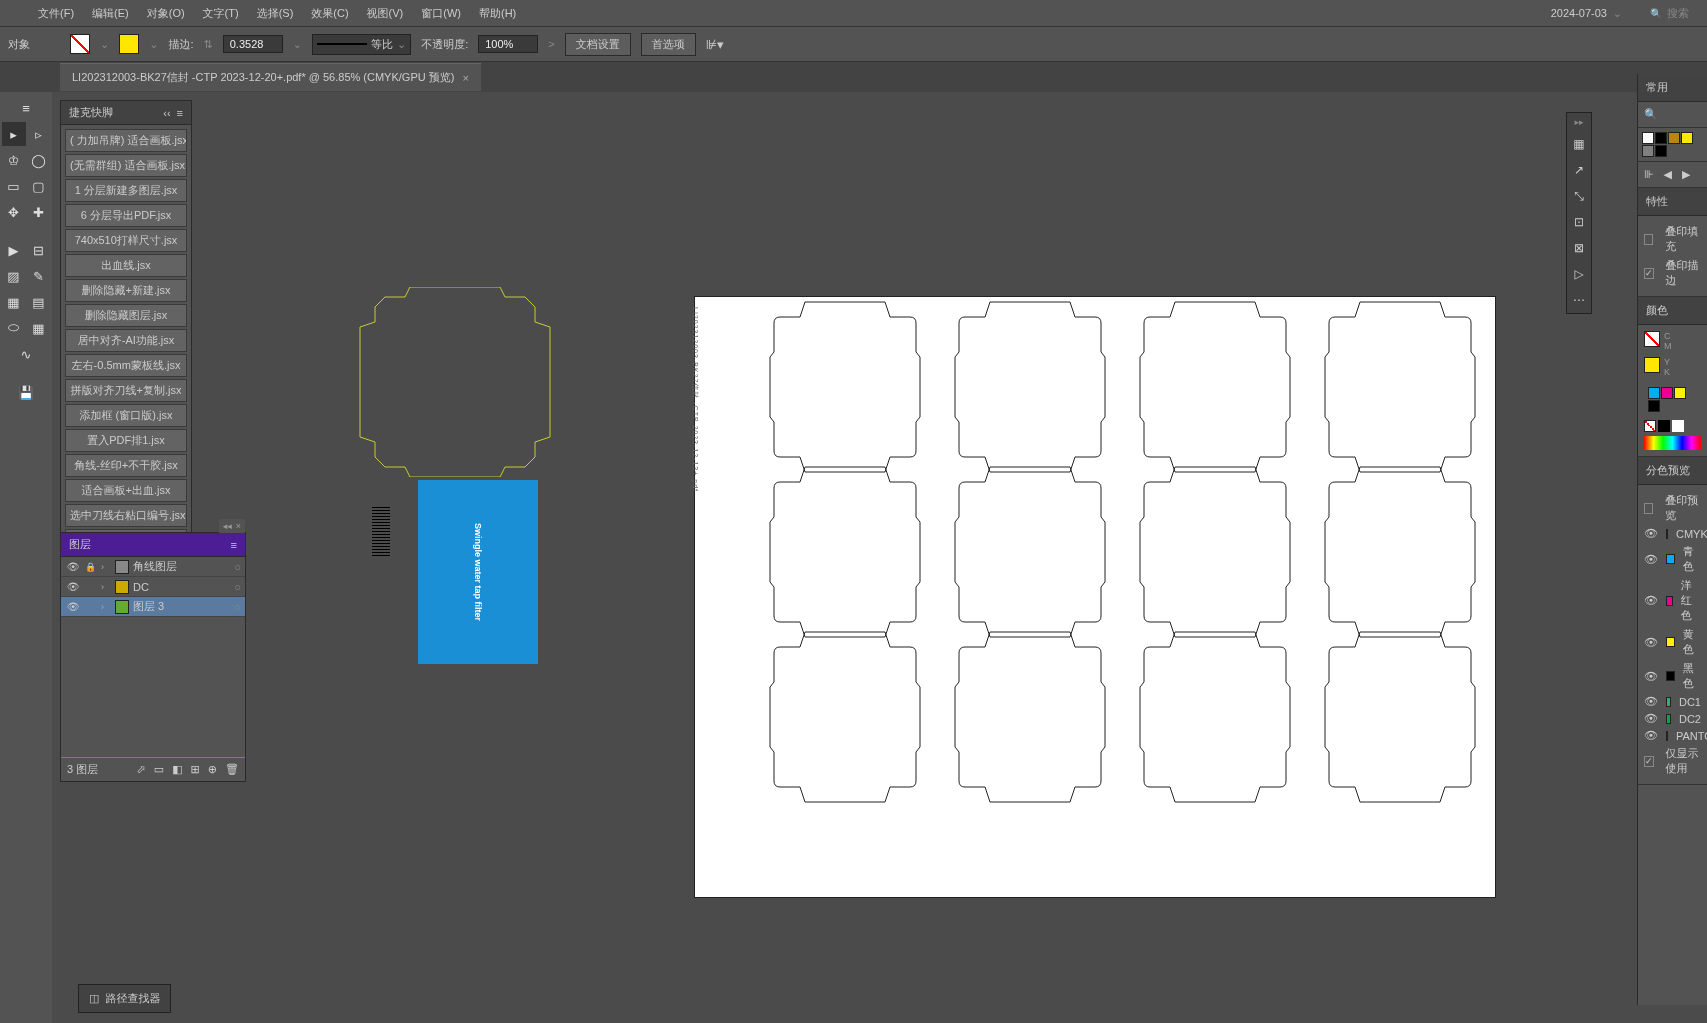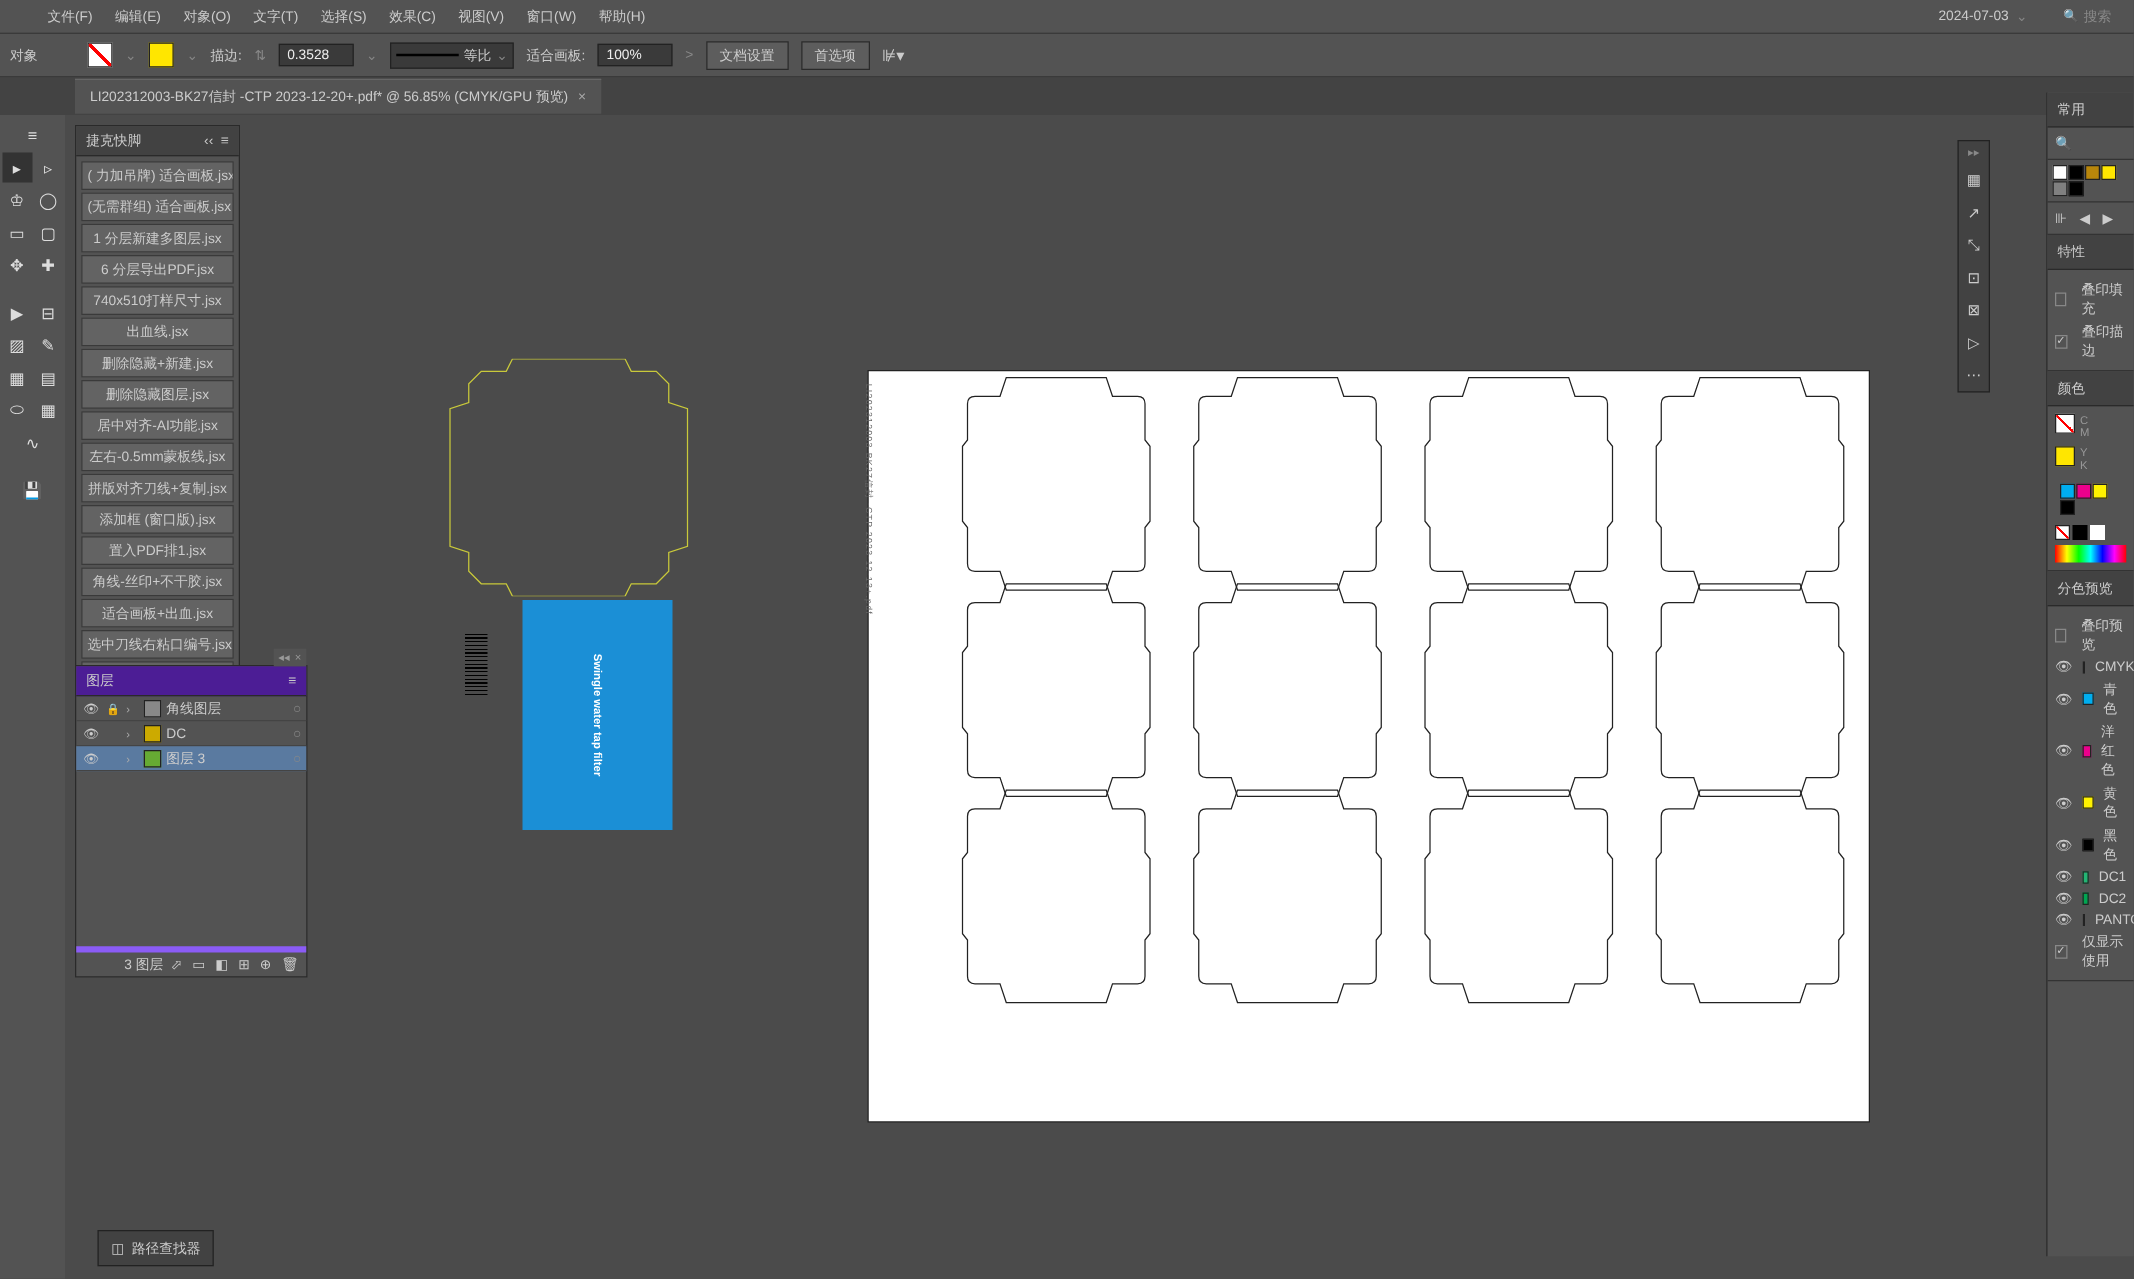--- a/index.html
+++ b/index.html
@@ -36,21 +36,21 @@
 .layerspanel .panelhdr{background:#4c1d95}
 .layerspanel .close-controls{position:absolute;top:-14px;right:0;display:flex;gap:4px;background:#535353;padding:2px 4px}
 .layerspanel .close-controls span{color:#999;font-size:9px;cursor:pointer}
 .layerlist{min-height:200px}
 .layerrow{display:flex;align-items:center;height:20px;border-bottom:1px solid #444;padding:0 4px;gap:4px}
 .layerrow.sel{background:#5a7aa0}
 .layerrow .vis{width:16px;text-align:center;font-size:10px}
 .layerrow .lock{width:12px;text-align:center;font-size:9px}
 .layerrow .arrow{width:10px;color:#aaa;font-size:9px}
 .layerrow .colorchip{width:14px;height:14px;border:1px solid #222}
-.layerfooter{height:24px;border-top:5px solid #8b5cf6;display:flex;align-items:center;padding:0 6px;gap:6px;font-size:10px;color:#aaa;justify-content:flex-end}
+.layerfooter{height:24px;border-top:1px solid #8b5cf6;display:flex;align-items:center;padding:0 6px;gap:6px;font-size:10px;color:#aaa;justify-content:space-between}
 .layerfooter .icons{display:flex;gap:8px}
 .pathfinder{position:absolute;left:78px;bottom:10px;background:#424242;border:1px solid #222;padding:6px 10px;display:flex;align-items:center;gap:6px}
 .canvas{position:absolute;left:200px;top:0;right:70px;bottom:0;overflow:hidden}
 .artboard{position:absolute;left:495px;top:205px;width:800px;height:600px;background:#fff;box-shadow:0 0 0 1px #222}
 .dieline-single{position:absolute;left:155px;top:195px;width:200px;height:190px}
 .envelope-preview{position:absolute;left:218px;top:388px;width:120px;height:184px;background:#1b8fd6;display:flex;align-items:center;justify-content:center}
 .envelope-preview .txt{transform:rotate(90deg);color:#fff;font-size:9px;font-weight:bold;white-space:nowrap}
 .barcode{position:absolute;left:172px;top:415px;width:18px;height:50px;background:repeating-linear-gradient(to bottom,#000 0,#000 1px,transparent 1px,transparent 3px)}
 .rightmini{position:absolute;right:115px;top:20px;width:26px;background:#424242;border:1px solid #222;padding:4px 0;display:flex;flex-direction:column;align-items:center;gap:8px}
 .rightmini .ico{width:18px;height:18px;display:flex;align-items:center;justify-content:center;cursor:pointer;font-size:12px;color:#ccc}
@@ -94,21 +94,21 @@
   <span style="color:#888">⌄</span>
   <span class="lbl">描边:</span>
   <span style="color:#888">⇅</span>
   <input class="numfield" value="0.3528" style="">
   <span style="color:#888">⌄</span>
   <span class="dashtype">
       <span class="strokeline"></span>
       <span>等比</span>
       <span style="color:#888">⌄</span>
     </span>
-  <span class="lbl">适合画板:</span>
+  <span class="lbl">不透明度:</span>
   <input class="numfield" value="100%" style="">
   <span style="color:#888">&gt;</span>
   <span class="btn">文档设置</span>
   <span class="btn">首选项</span>
   <span style="color:#ccc;font-size:13px">⊯▾</span>
 </div>
 
 <div class="tabbar">
   <div class="doctab">
     <span>LI202312003-BK27信封 -CTP 2023-12-20+.pdf* @ 56.85% (CMYK/GPU 预览)</span>

